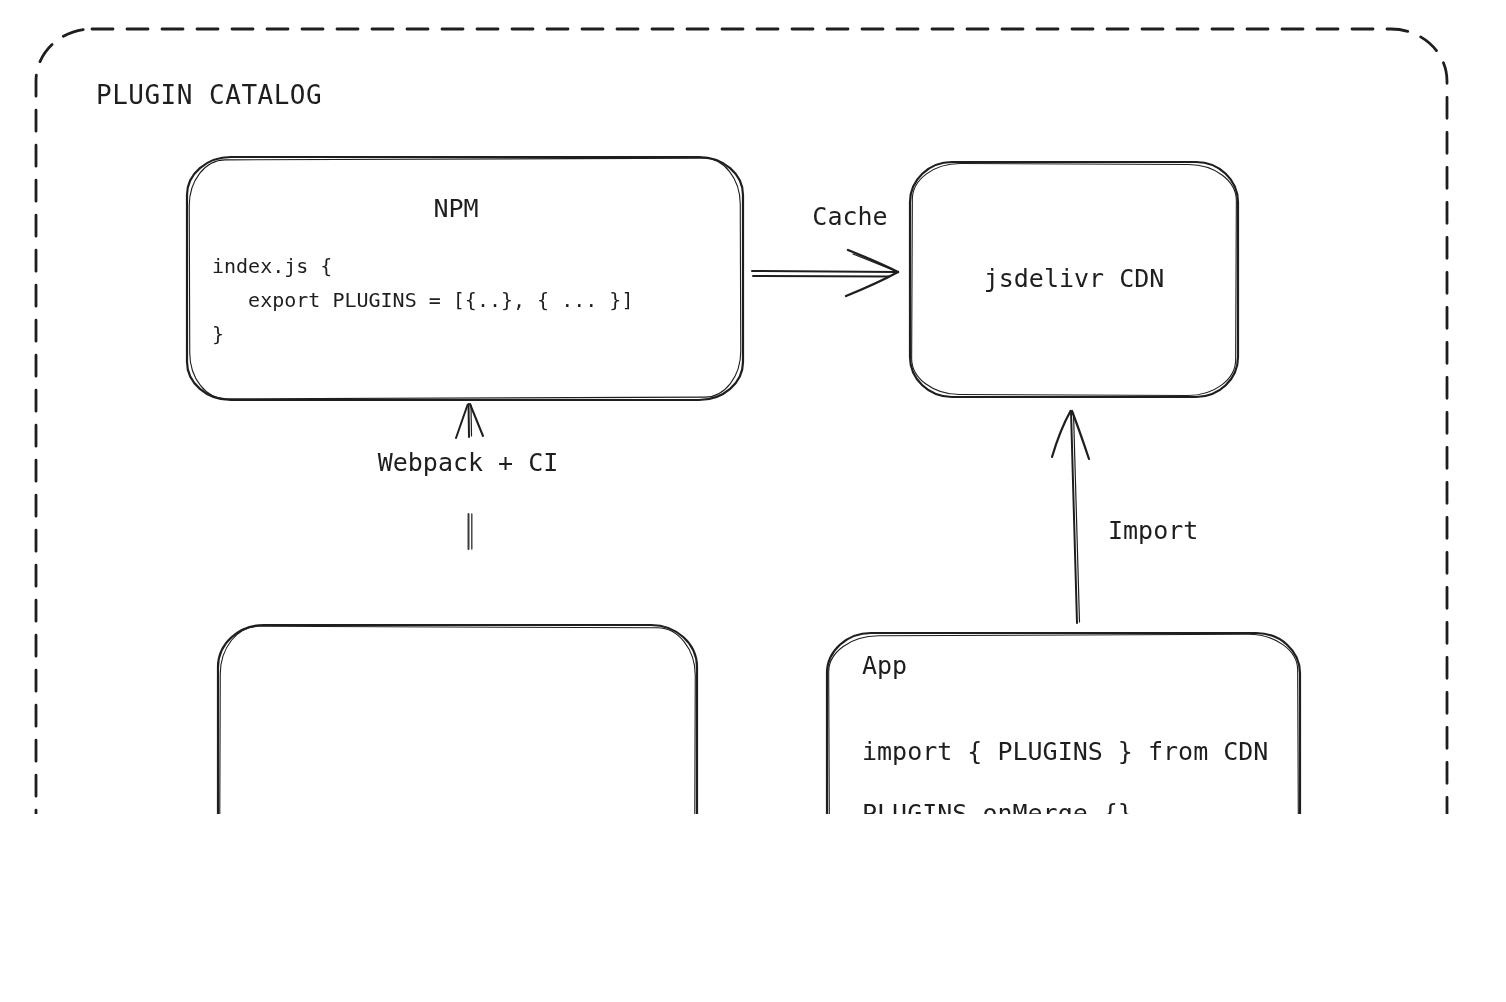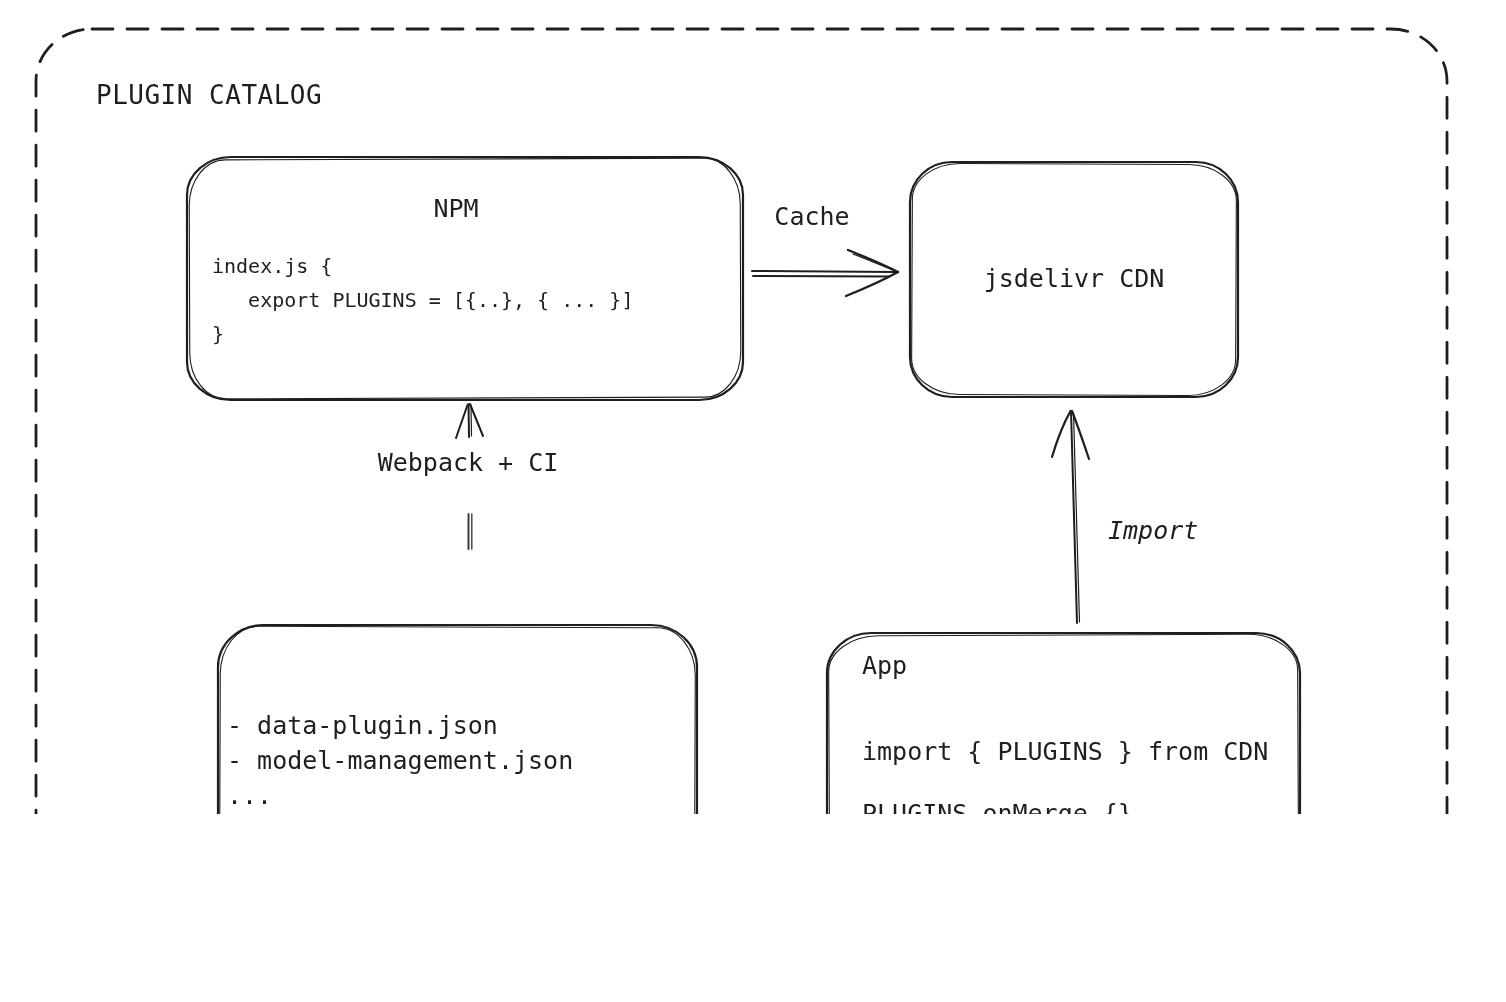--- a/index.html
+++ b/index.html
@@ -28,30 +28,30 @@
     font-size: 25px;
     line-height: 1.0;
   }
   .diagram-title {
     left: 96px; top: 82px;
     font-size: 26px;
     letter-spacing: 0.5px;
   }
   .npm-title   { left: 376px; top: 196px; width: 160px; text-align: center; }
   .npm-code    { left: 212px; top: 249px; font-size: 20px; line-height: 34px; }
-  .cache-label { left: 737px; top: 204px; width: 150px; text-align: center; }
+  .cache-label { left: 775px; top: 204px; width: 150px; text-align: center; }
   .cdn-label   { left: 924px; top: 266px; width: 300px; text-align: center; }
   .webpack-label-1 { left: 318px; top: 450px; width: 300px; text-align: center; }
   .webpack-label-2 { left: 318px; top: 480px; width: 300px; text-align: center; }
   .repo-label  { left: 285px; top: 564px; width: 300px; text-align: center; }
   .repo-items  { left: 227px; top: 708px; line-height: 35px; }
   .app-title   { left: 862px; top: 653px; }
   .app-code-1  { left: 862px; top: 739px; }
   .app-code-2  { left: 862px; top: 801px; }
-  .import-label { left: 1108px; top: 518px; font-style: italic; }
+  .import-label { left: 1108px; top: 518px; }
 </style>
 </head>
 <body>
 
 <div class="canvas">
 
   <svg class="shapes" viewBox="0 0 1506 1002" xmlns="http://www.w3.org/2000/svg" fill="none" stroke="#1e1e1e" stroke-linecap="round" stroke-linejoin="round">
 
     <rect x="36" y="29" width="1411" height="908" rx="56" ry="52" stroke-width="2.8" stroke-dasharray="21 14"></rect>
 
@@ -104,21 +104,20 @@
 
   <div class="txt npm-title">NPM</div>
   <div class="txt npm-code"><span>index.js {</span><br><span>   export PLUGINS = [{..}, { ... }]</span><br><span>}</span></div>
 
   <div class="txt cache-label">Cache</div>
 
   <div class="txt cdn-label">jsdelivr CDN</div>
 
   <div class="txt webpack-label-1">Webpack + CI</div>
 
-  <div class="txt repo-items"><span>- data-plugin.json</span><br><span>- model-management.json</span><br><span>...</span></div>
 
   <div class="txt app-title">App</div>
   <div class="txt app-code-1">import { PLUGINS } from CDN</div>
   <div class="txt app-code-2">PLUGINS.onMerge {}</div>
 
   <div class="txt import-label">Import</div>
 
 </div>
 
 </body></html>

